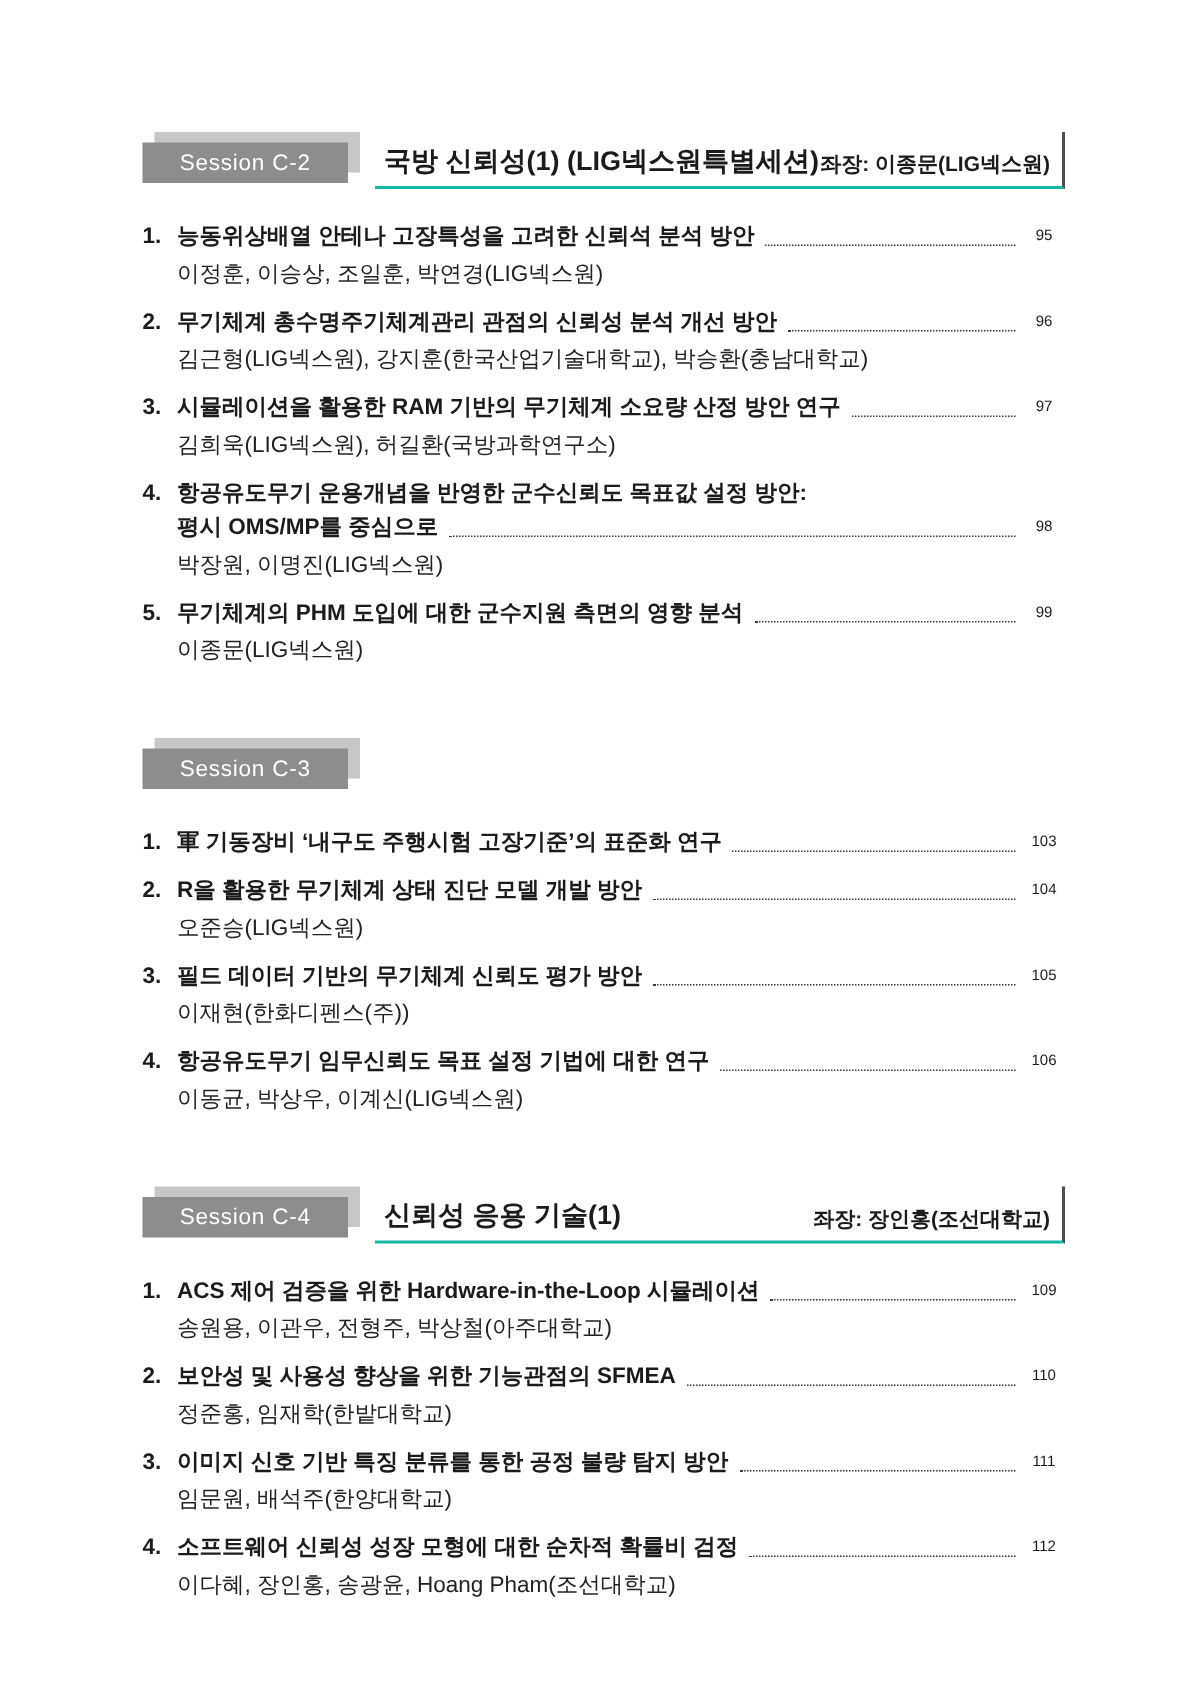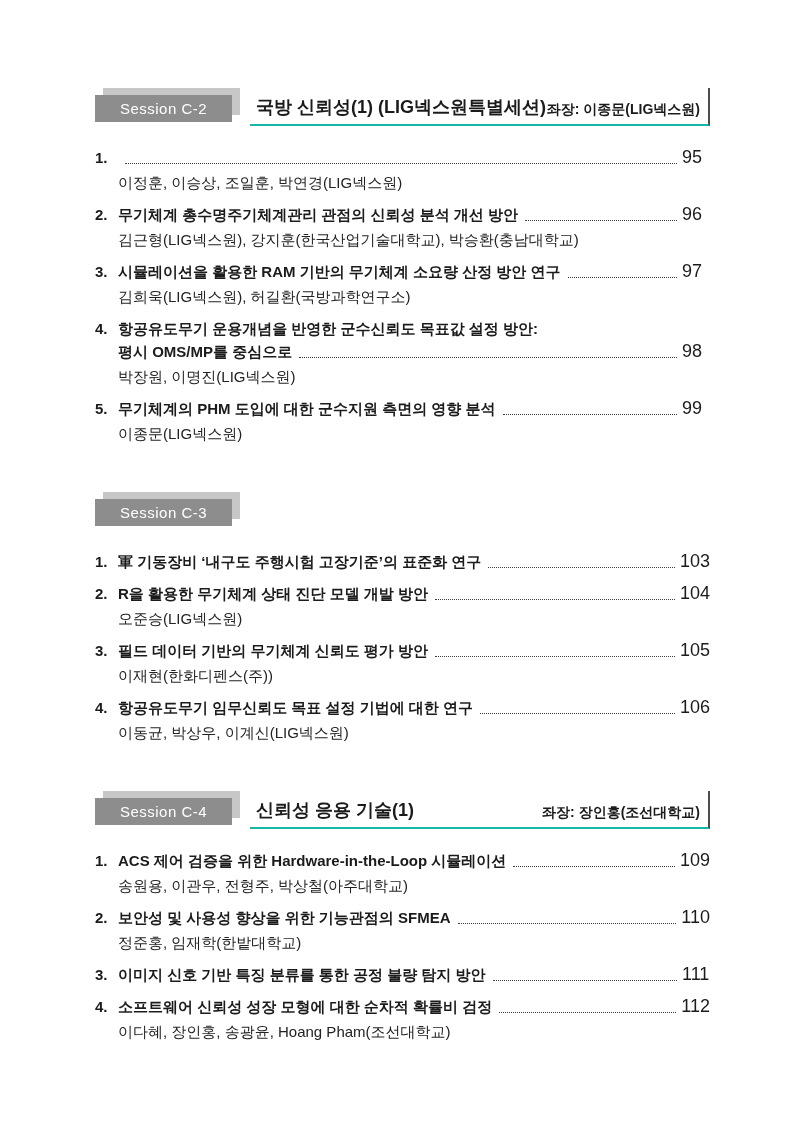--- a/index.html
+++ b/index.html
@@ -41,21 +41,21 @@
 
   
   .item { margin-bottom: 9px; }
   .item-line { display: flex; align-items: flex-end; line-height: 23px; }
   .num { flex: none; width: 23px; font-weight: bold; font-size: 15px; }
   .title { font-weight: bold; font-size: 15px; white-space: nowrap; }
   .leader {
     flex: 1; border-bottom: 1.6px dotted #3a3a3a;
     margin: 0 5px 5px 7px; min-width: 20px;
   }
-  .pageno { flex: none; min-width: 28px; text-align: left; font-size: 18px; }
+  .pageno { flex: none; min-width: 28px; text-align: center; font-size: 10px; }
   .authors {
     margin-left: 23px; margin-top: 3px; line-height: 22px;
     font-family: Liberation Sans, sans-serif; font-size: 15px; color: #222222;
     margin-bottom: 4px;
   }
 </style>
 </head>
 <body>
 
 <div class="page">
@@ -68,20 +68,21 @@
       </div>
       <div class="session-titlebox">
         <span class="session-title">국방 신뢰성(1) (LIG넥스원특별세션)</span>
         <span class="session-chair">좌장: 이종문(LIG넥스원)</span>
       </div>
     </div>
 
     <div class="item">
       <div class="item-line">
         <span class="num">1.</span>
+        <span class="title">능동위상배열 안테나 고장특성을 고려한 신뢰석 분석 방안</span>
         <span class="leader"></span>
         <span class="pageno">95</span>
       </div>
       <div class="authors">이정훈, 이승상, 조일훈, 박연경(LIG넥스원)</div>
     </div>
 
     <div class="item">
       <div class="item-line">
         <span class="num">2.</span>
         <span class="title">무기체계 총수명주기체계관리 관점의 신뢰성 분석 개선 방안</span>
@@ -206,20 +207,21 @@
       <div class="authors">정준홍, 임재학(한밭대학교)</div>
     </div>
 
     <div class="item">
       <div class="item-line">
         <span class="num">3.</span>
         <span class="title">이미지 신호 기반 특징 분류를 통한 공정 불량 탐지 방안</span>
         <span class="leader"></span>
         <span class="pageno">111</span>
       </div>
+      <div class="authors">임문원, 배석주(한양대학교)</div>
     </div>
 
     <div class="item">
       <div class="item-line">
         <span class="num">4.</span>
         <span class="title">소프트웨어 신뢰성 성장 모형에 대한 순차적 확률비 검정</span>
         <span class="leader"></span>
         <span class="pageno">112</span>
       </div>
       <div class="authors">이다혜, 장인홍, 송광윤, Hoang Pham(조선대학교)</div>

